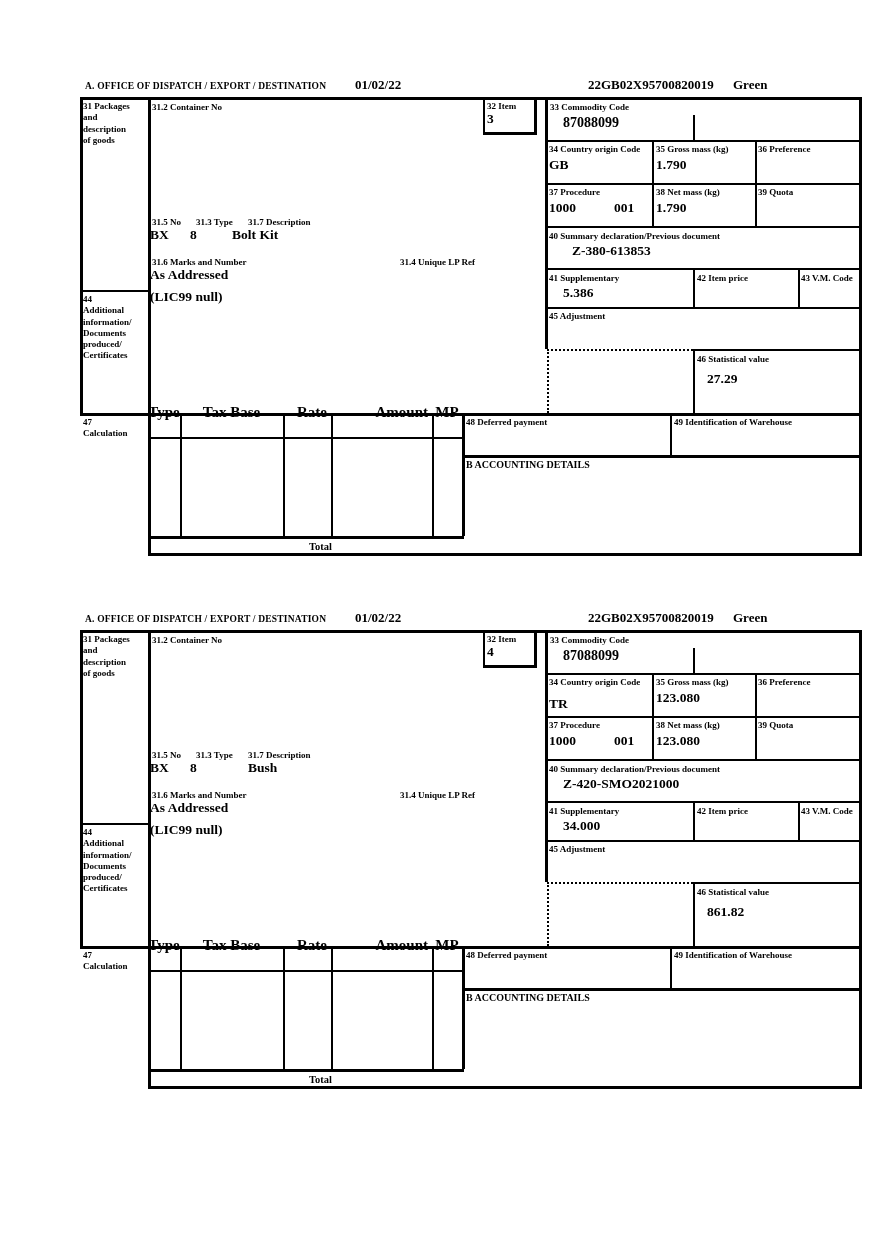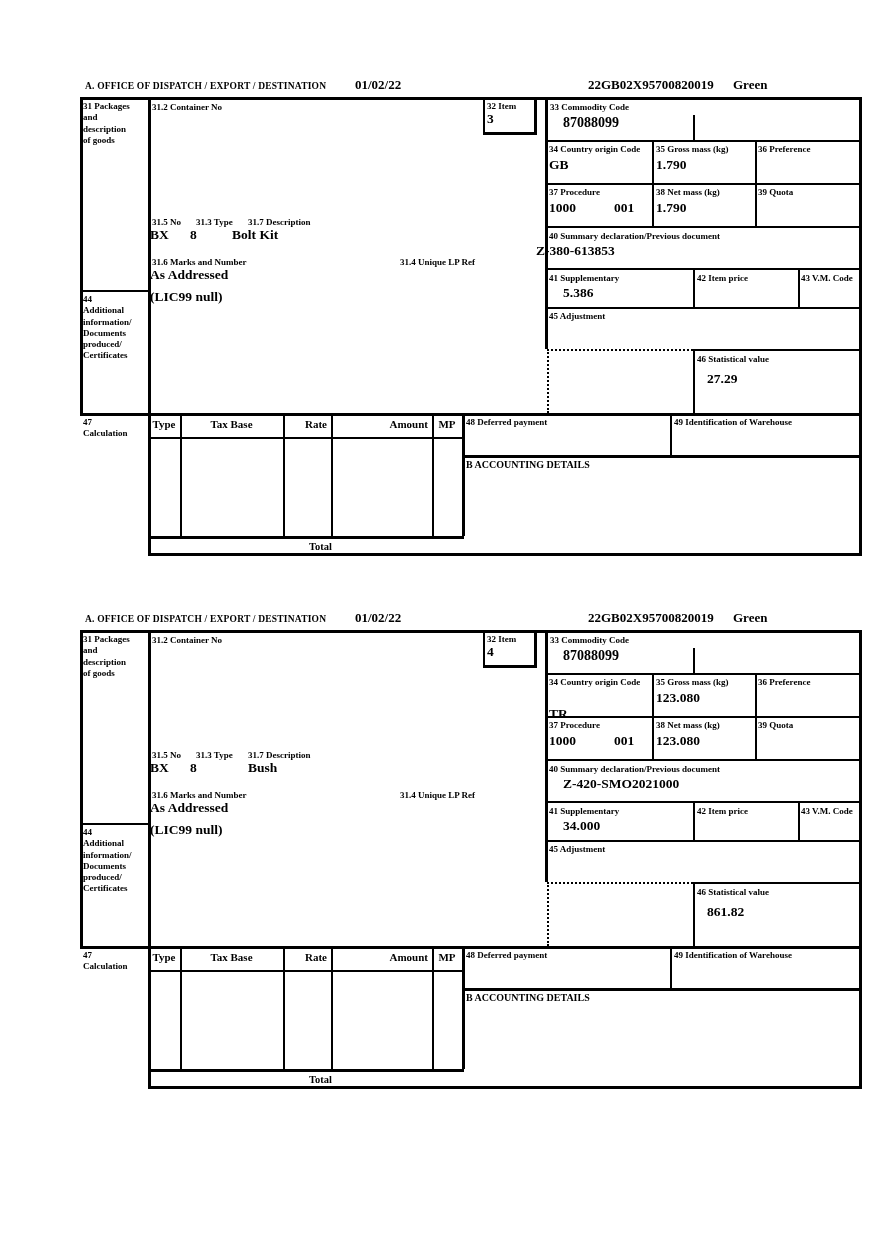--- a/index.html
+++ b/index.html
@@ -8,21 +8,21 @@
   .f{position:absolute;left:80px;width:782px;height:486px;}
   .lbl{position:absolute;font-weight:bold;font-size:9px;line-height:1.25;white-space:nowrap;}
   .ml{white-space:pre-line;}
   .val{position:absolute;font-weight:bold;font-size:13.5px;white-space:nowrap;}
   .big{font-size:14px;}
   .hl,.vl{position:absolute;background:#000;}
   .hdot{position:absolute;border-top:2px dotted #000;}
   .vdot{position:absolute;border-left:2px dotted #000;}
   .hdrT{position:absolute;font-weight:bold;font-size:9.5px;top:6px;left:5px;letter-spacing:.2px;}
   .hdrV{position:absolute;font-weight:bold;font-size:13px;top:2px;}
-  .cth{position:absolute;top:343px;font-weight:bold;font-size:11px;}
+  .cth{position:absolute;top:329px;font-weight:bold;font-size:15px;}
   .ctr{text-align:center;}
   .rgt{text-align:right;}
 </style>
 </head>
 <body>
 
 <div class="page">
 
   <section class="f" style="top:75px">
 
@@ -103,21 +103,21 @@
     <div class="lbl" style="left:576px;top:69px">35 Gross mass (kg)</div>
     <div class="val" style="left:576px;top:82px">1.790</div>
     <div class="lbl" style="left:678px;top:69px">36 Preference</div>
     <div class="lbl" style="left:469px;top:112px">37 Procedure</div>
     <div class="val" style="left:469px;top:125px">1000</div>
     <div class="val" style="left:534px;top:125px">001</div>
     <div class="lbl" style="left:576px;top:112px">38 Net mass (kg)</div>
     <div class="val" style="left:576px;top:125px">1.790</div>
     <div class="lbl" style="left:678px;top:112px">39 Quota</div>
     <div class="lbl" style="left:469px;top:156px">40 Summary declaration/Previous document</div>
-    <div class="val" style="left:456px;top:168px">Z-380-613853</div>
+    <div class="val" style="left:492px;top:168px">Z-380-613853</div>
     <div class="lbl" style="left:469px;top:198px">41 Supplementary</div>
     <div class="val" style="left:483px;top:210px">5.386</div>
     <div class="lbl" style="left:617px;top:198px">42 Item price</div>
     <div class="lbl" style="left:721px;top:198px">43 V.M. Code</div>
     <div class="lbl" style="left:469px;top:236px">45 Adjustment</div>
     <div class="lbl" style="left:617px;top:279px">46 Statistical value</div>
     <div class="val" style="left:627px;top:296px">27.29</div>
 
     <div class="cth ctr" style="left:68px;width:32px">Type</div>
     <div class="cth ctr" style="left:100px;width:103px">Tax Base</div>
@@ -198,21 +198,21 @@
     <div class="val" style="left:110px;top:152px">8</div>
     <div class="val" style="left:168px;top:152px">Bush</div>
     <div class="lbl" style="left:72px;top:182px">31.6 Marks and Number</div>
     <div class="lbl" style="left:320px;top:182px">31.4 Unique LP Ref</div>
     <div class="val" style="left:70px;top:192px">As Addressed</div>
     <div class="val" style="left:70px;top:214px">(LIC99 null)</div>
 
     <div class="lbl" style="left:470px;top:27px">33 Commodity Code</div>
     <div class="val big" style="left:483px;top:40px">87088099</div>
     <div class="lbl" style="left:469px;top:69px">34 Country origin Code</div>
-    <div class="val" style="left:469px;top:98px">TR</div>
+    <div class="val" style="left:469px;top:88px">TR</div>
     <div class="lbl" style="left:576px;top:69px">35 Gross mass (kg)</div>
     <div class="val" style="left:576px;top:82px">123.080</div>
     <div class="lbl" style="left:678px;top:69px">36 Preference</div>
     <div class="lbl" style="left:469px;top:112px">37 Procedure</div>
     <div class="val" style="left:469px;top:125px">1000</div>
     <div class="val" style="left:534px;top:125px">001</div>
     <div class="lbl" style="left:576px;top:112px">38 Net mass (kg)</div>
     <div class="val" style="left:576px;top:125px">123.080</div>
     <div class="lbl" style="left:678px;top:112px">39 Quota</div>
     <div class="lbl" style="left:469px;top:156px">40 Summary declaration/Previous document</div>

